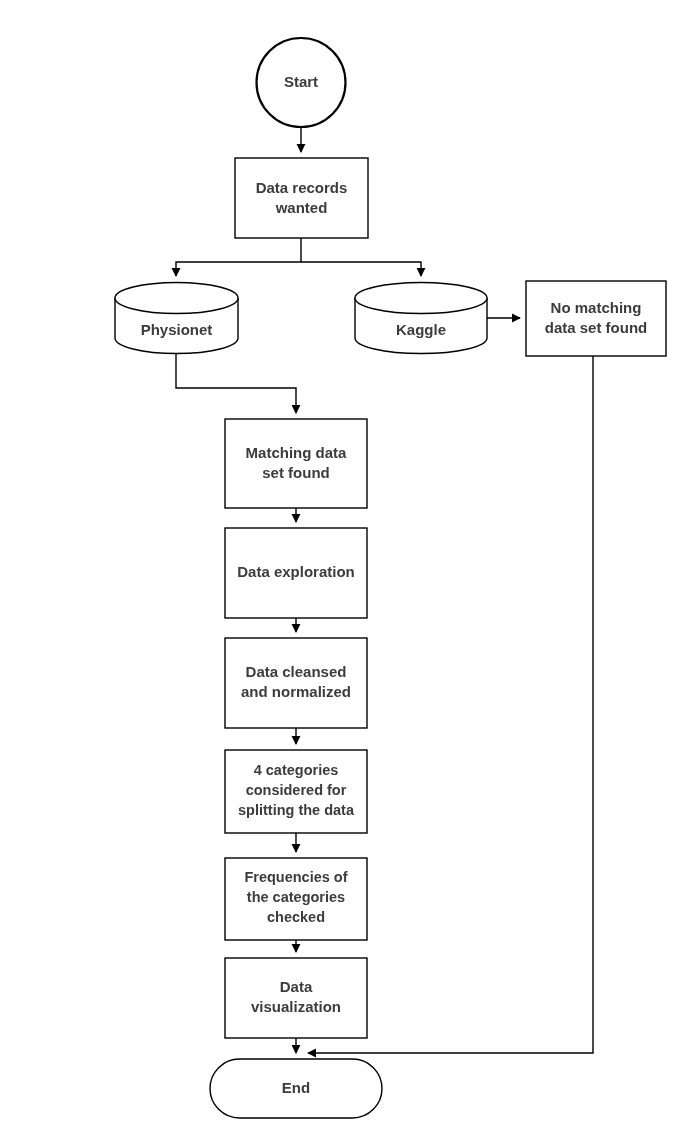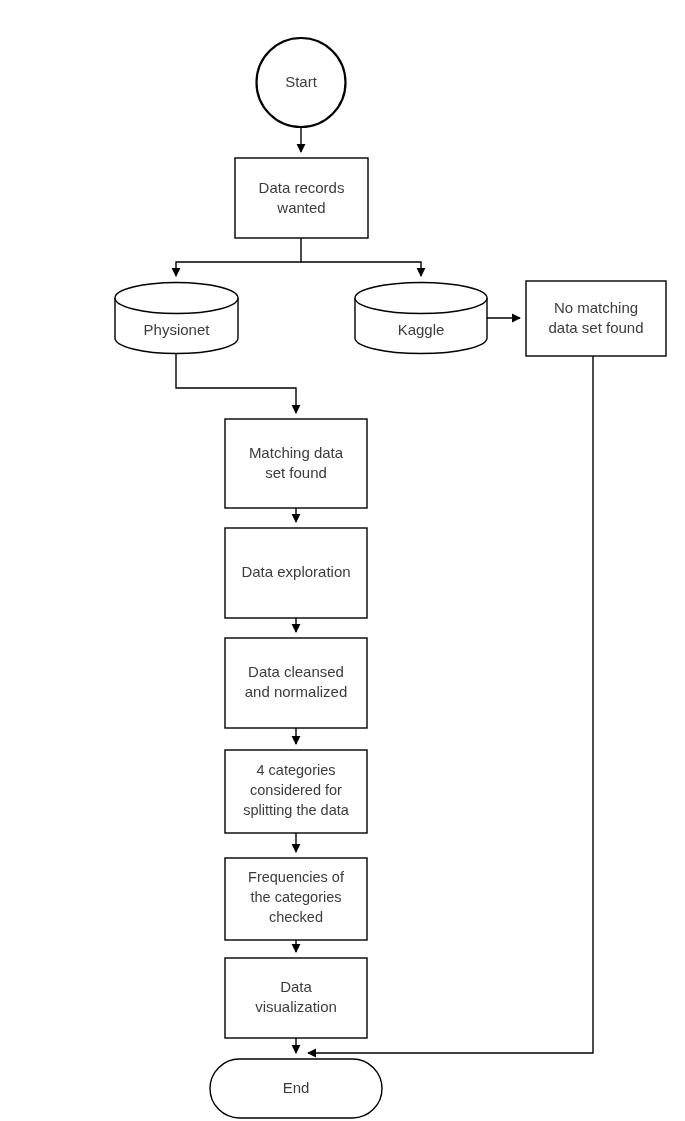--- a/index.html
+++ b/index.html
@@ -9,20 +9,21 @@
   }
   body {
     font-family: "Liberation Sans", sans-serif;
   }
   #canvas {
     position: relative;
     width: 685px;
     height: 1121px;
     background: #ffffff;
     overflow: hidden;
+    font-weight: bold;
   }
   #flow-svg {
     position: absolute;
     top: 0;
     left: 0;
     width: 685px;
     height: 1121px;
   }
   .shape-stroke {
     fill: #ffffff;

